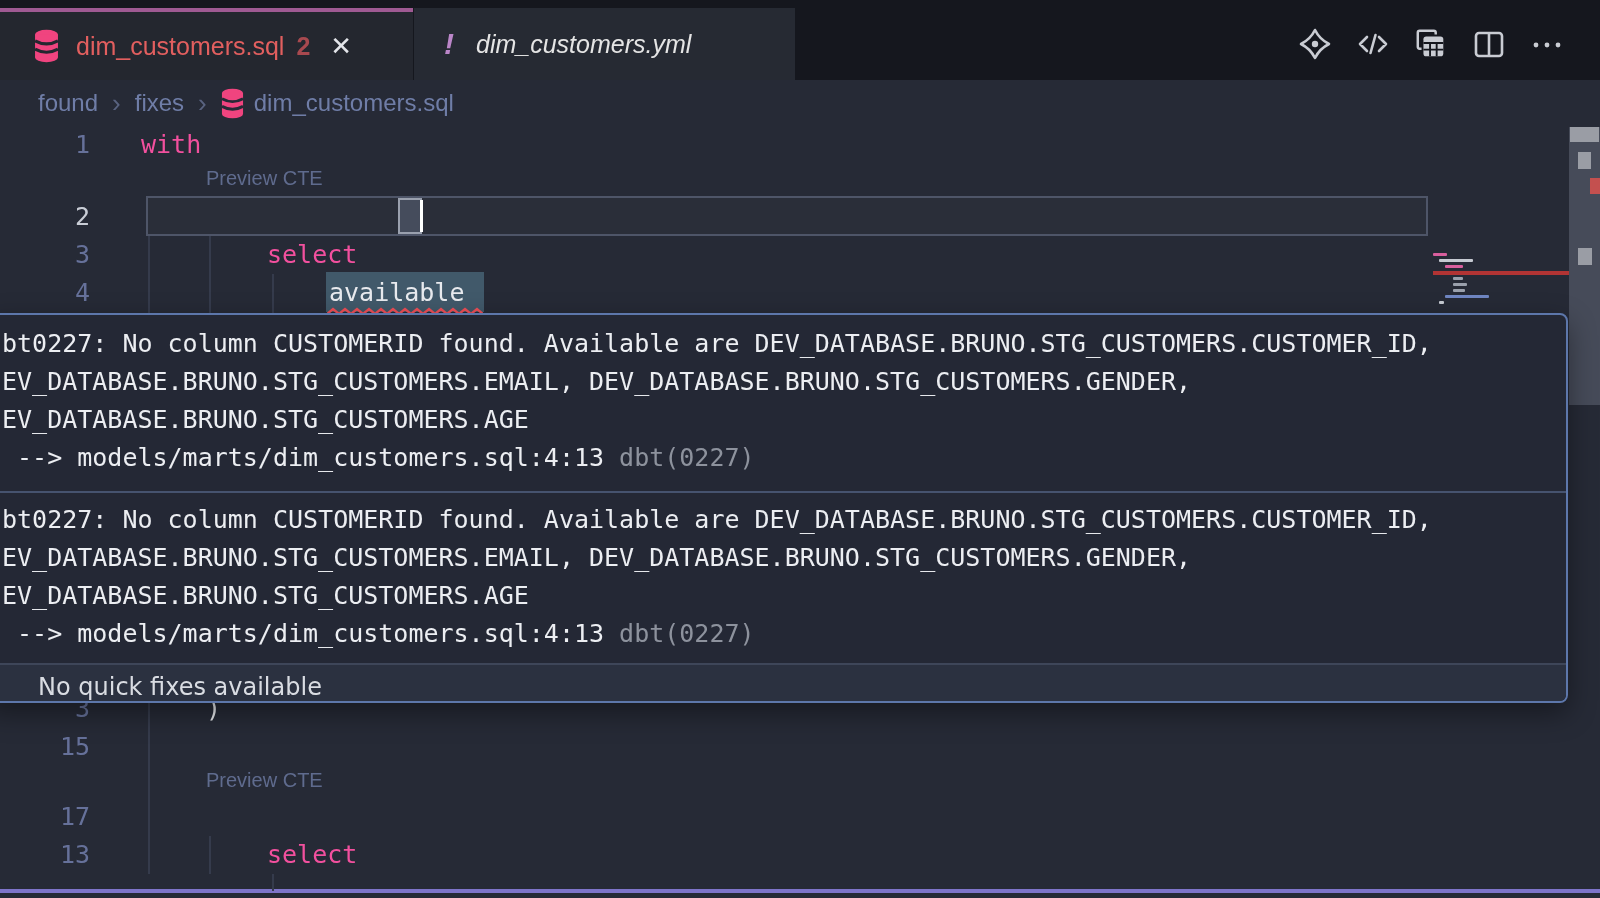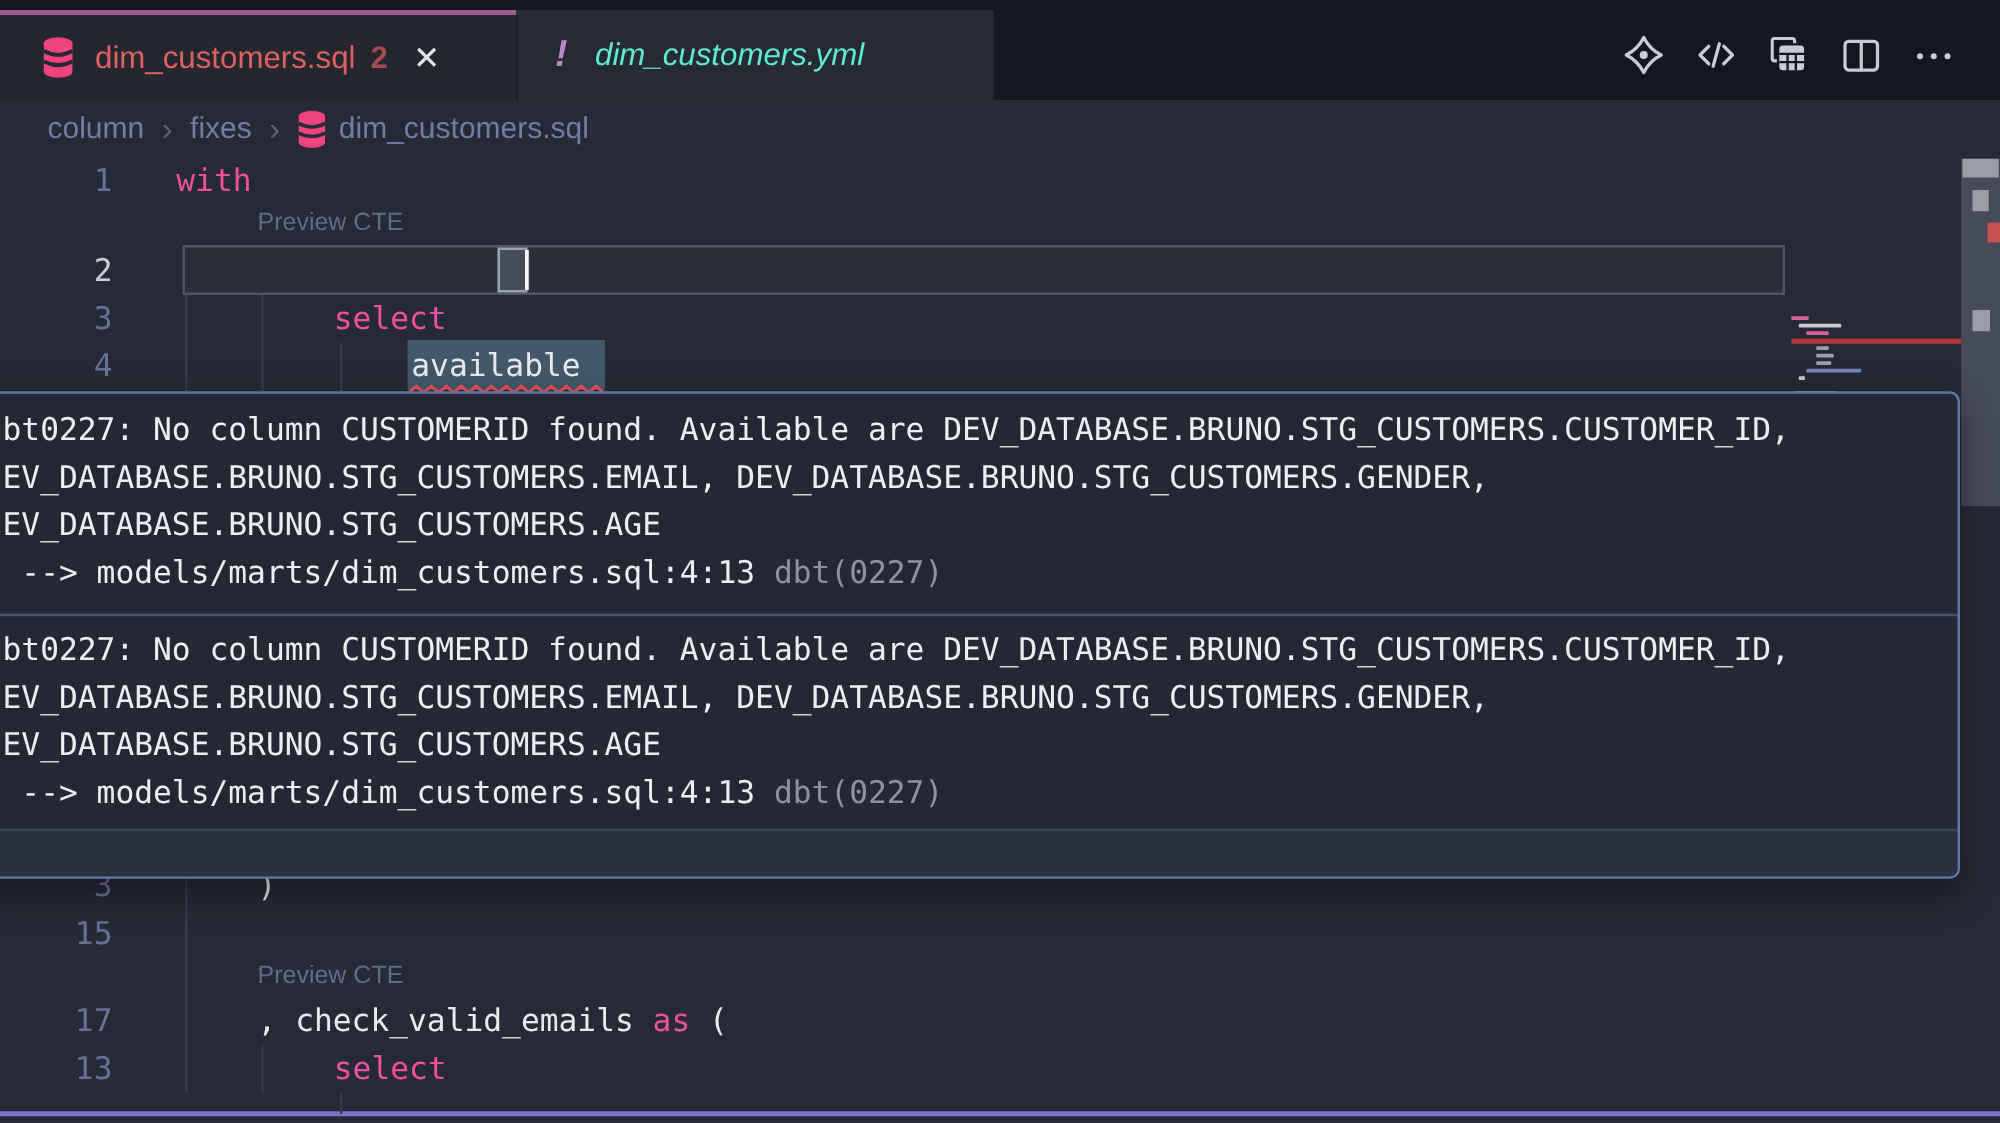--- a/index.html
+++ b/index.html
@@ -10,21 +10,21 @@
   }
   
   .tabbar { position:absolute; left:0; top:0; width:1600px; height:80px; background:#15171e; }
   .tab { position:absolute; top:8px; height:72px; display:flex; align-items:center; cursor:pointer; }
   .tab-active { left:0; width:413px; background:#24272f; border-top:4px solid #9f5a93; padding-left:34px; }
   .tab-inactive { left:414px; width:381px; background:#262a33; padding-left:30px; }
   .tab-label1 { color:#e25f5f; font-size:25px; margin-left:17px; }
   .tab-badge { color:#a8494f; font-size:25px; font-weight:bold; margin-left:12px; }
   .tab-close { color:#e3e5ea; font-size:26px; margin-left:20px; }
   .warn-glyph { color:#bb86c9; font-size:30px; font-weight:800; font-style:italic; }
-  .tab-label2 { color:#5eead4; font-size:25px; font-style:italic; margin-left:22px; }
+  .tab-label2 { color:#e5e5e5; font-size:25px; font-style:italic; margin-left:22px; }
   .editor-actions { position:absolute; right:36px; top:8px; height:72px; display:flex; align-items:center; gap:24px; }
   .act-icon { width:34px; height:34px; display:block; }
   
   .breadcrumbs { position:absolute; left:0; top:80px; width:1600px; height:46px; background:#262a36;
     display:flex; align-items:center; padding-left:38px; font-size:24px; color:#6f7da7; }
   .bc-sep { color:#596380; margin:0 14px; font-size:26px; }
   .bc-file { margin-left:10px; }
   
   .editor { position:absolute; left:0; top:126px; width:1600px; height:772px; }
   .ln { position:absolute; left:30px; width:60px; text-align:right;
@@ -104,21 +104,21 @@
     </svg>
     <svg class="act-icon" viewBox="0 0 34 34">
       <circle cx="6" cy="18" r="2.4" fill="#c9ccd3"></circle>
       <circle cx="17" cy="18" r="2.4" fill="#c9ccd3"></circle>
       <circle cx="28" cy="18" r="2.4" fill="#c9ccd3"></circle>
     </svg>
   </div>
 </div>
 
 <div class="breadcrumbs">
-  <span>column</span>
+  <span>found</span>
   <span class="bc-sep">›</span>
   <span>fixes</span>
   <span class="bc-sep">›</span>
   <svg width="23" height="31" viewBox="0 0 24 32">
     <ellipse cx="12" cy="5" rx="11" ry="4.5" fill="#f0447f"></ellipse>
     <rect x="1" y="5" width="22" height="22" fill="#f0447f"></rect>
     <ellipse cx="12" cy="27" rx="11" ry="4.5" fill="#f0447f"></ellipse>
     <path d="M1 11 Q12 17 23 11" stroke="#262a36" stroke-width="3" fill="none"></path>
     <path d="M1 19 Q12 25 23 19" stroke="#262a36" stroke-width="3" fill="none"></path>
   </svg>
@@ -152,21 +152,20 @@
   <div class="code-row kw" style="left:141px; top:0px">with</div>
   <div class="codelens" style="left:206px; top:40px">Preview CTE</div>
   <div class="code-row kw" style="left:267px; top:110px">select</div>
   <div class="code-row" style="left:329px; top:148px">available</div>
   <svg class="squiggle" style="top:181px" width="156" height="9" viewBox="0 0 156 9">
     <polyline points="0,7 6,2 12,7 18,2 24,7 30,2 36,7 42,2 48,7 54,2 60,7 66,2 72,7 78,2 84,7 90,2 96,7 102,2 108,7 114,2 120,7 126,2 132,7 138,2 144,7 150,2 156,7" fill="none" stroke="#ef4f58" stroke-width="2.4"></polyline>
   </svg>
 
   <div class="code-row" style="left:206px; top:564px">)</div>
   <div class="codelens" style="left:206px; top:642px">Preview CTE</div>
-  <div class="code-row" style="left:206px; top:672px"><span>, check_valid_emails </span><span class="kw">as</span><span> (</span></div>
   <div class="code-row kw" style="left:267px; top:710px">select</div>
 
   <div class="minimap" id="minimap">
       <div class="mm-row" style="margin-left: 0px; width: 14px; background: rgb(217, 95, 158);"></div>
       <div class="mm-row" style="margin-left: 6px; width: 34px; background: rgb(198, 202, 210);"></div>
       <div class="mm-row" style="margin-left: 12px; width: 18px; background: rgb(217, 95, 158);"></div>
       <div class="mm-red"></div>
       <div class="mm-row" style="margin-left: 20px; width: 10px; background: rgb(154, 160, 172);"></div>
       <div class="mm-row" style="margin-left: 20px; width: 14px; background: rgb(154, 160, 172);"></div>
       <div class="mm-row" style="margin-left: 20px; width: 12px; background: rgb(154, 160, 172);"></div>
@@ -215,16 +214,17 @@
     <div class="hv-line"><span> --&gt; models/marts/dim_customers.sql:4:13 </span><span class="hv-code">dbt(0227)</span></div>
   </div>
   <div class="hv-divider"></div>
   <div class="hv-block second">
     <div class="hv-line">bt0227: No column CUSTOMERID found. Available are DEV_DATABASE.BRUNO.STG_CUSTOMERS.CUSTOMER_ID,</div>
     <div class="hv-line">EV_DATABASE.BRUNO.STG_CUSTOMERS.EMAIL, DEV_DATABASE.BRUNO.STG_CUSTOMERS.GENDER,</div>
     <div class="hv-line">EV_DATABASE.BRUNO.STG_CUSTOMERS.AGE</div>
     <div class="hv-line"><span> --&gt; models/marts/dim_customers.sql:4:13 </span><span class="hv-code">dbt(0227)</span></div>
   </div>
   <div class="hv-bar">
+    <span class="hv-nofix">No quick fixes available</span>
   </div>
 </div>
 
 <div class="bottom-line"></div>
 
 </body></html>

